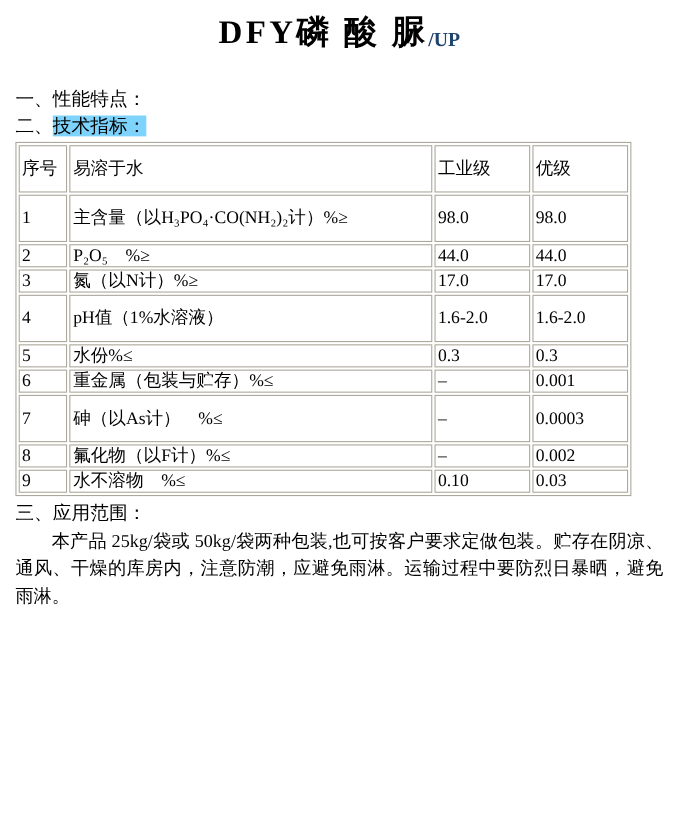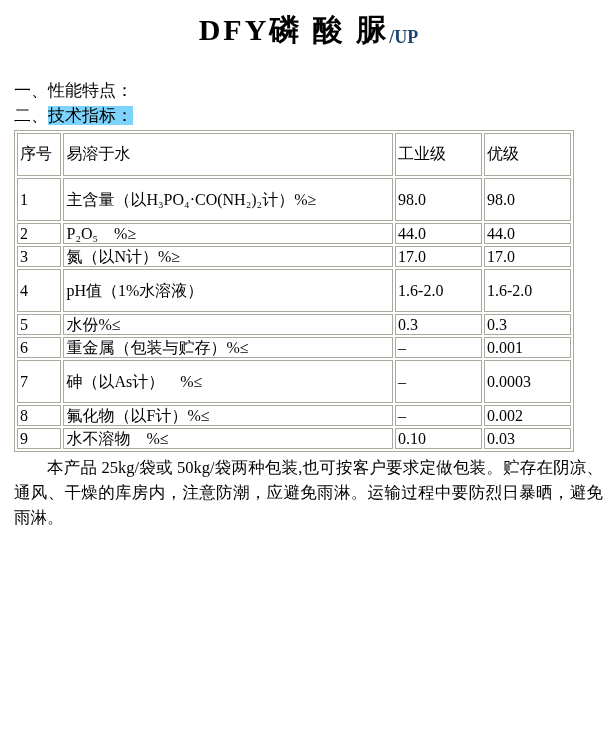--- a/index.html
+++ b/index.html
@@ -159,16 +159,17 @@
       </tr>
         <tr>
         <td>9</td>
         <td>水不溶物　%≤</td>
         <td>0.10</td>
         <td>0.03</td>
       </tr>
       </tbody>
   </table>
 
+  <div class="sec-heading">三、应用范围：</div>
 
   <p class="body-para">本产品 25kg/袋或 50kg/袋两种包装,也可按客户要求定做包装。贮存在阴凉、通风、干燥的库房内，注意防潮，应避免雨淋。运输过程中要防烈日暴晒，避免雨淋。</p>
 
 </div>
 
 </body></html>

